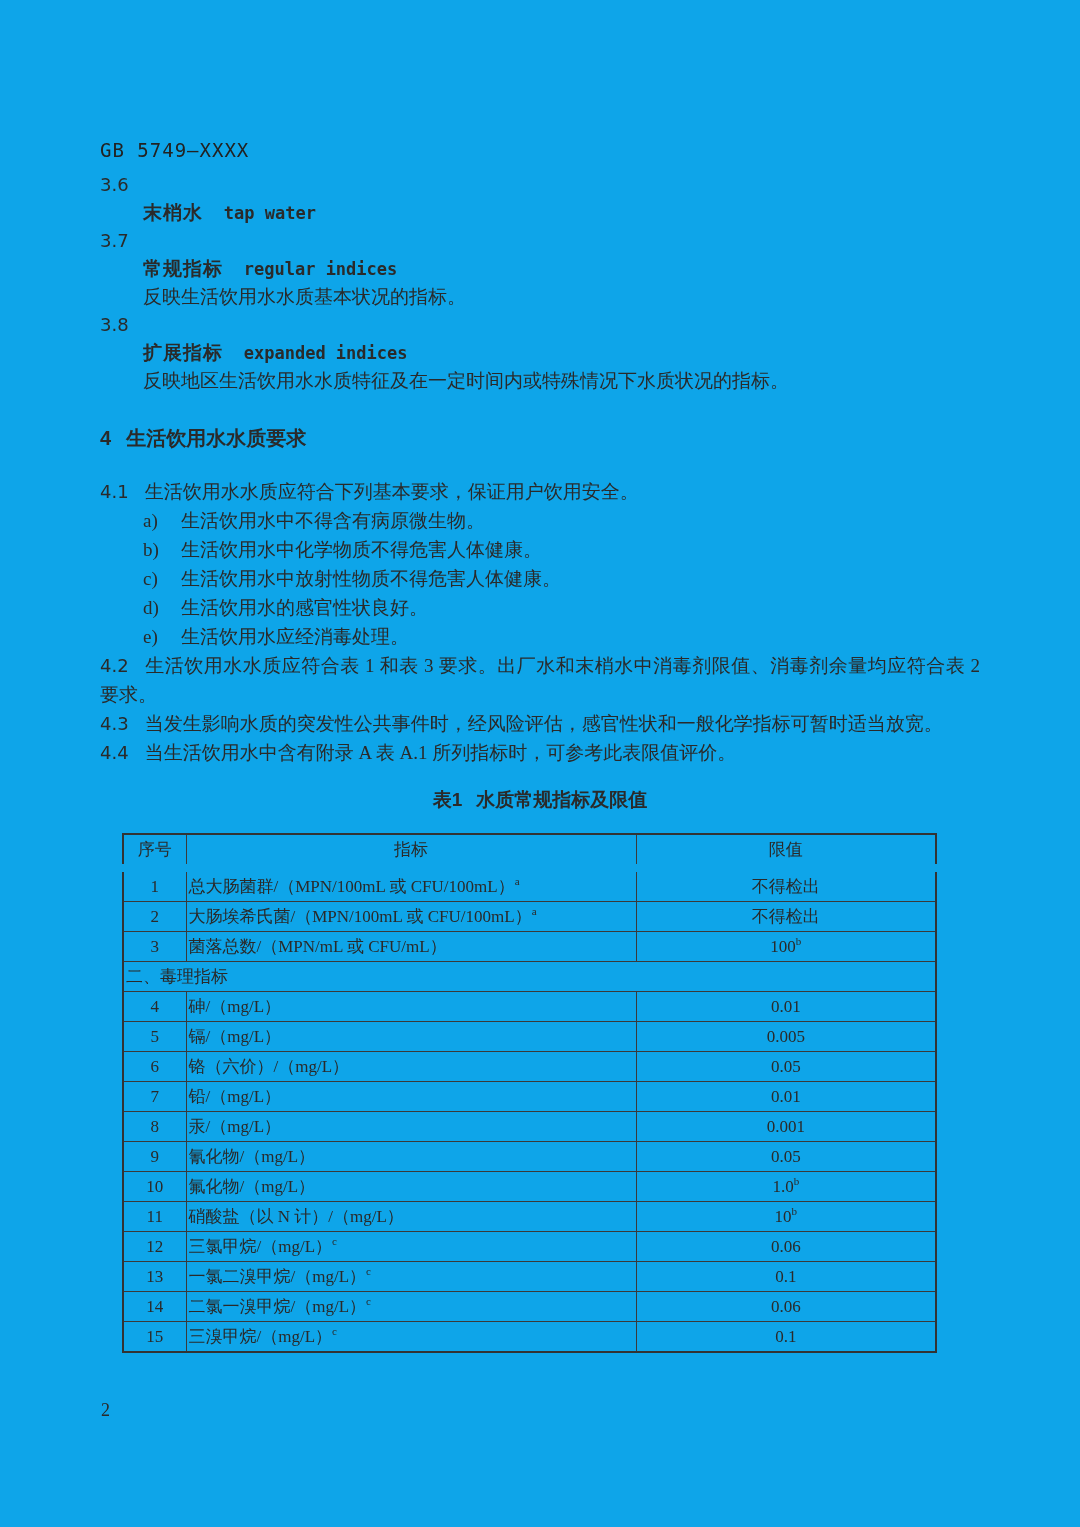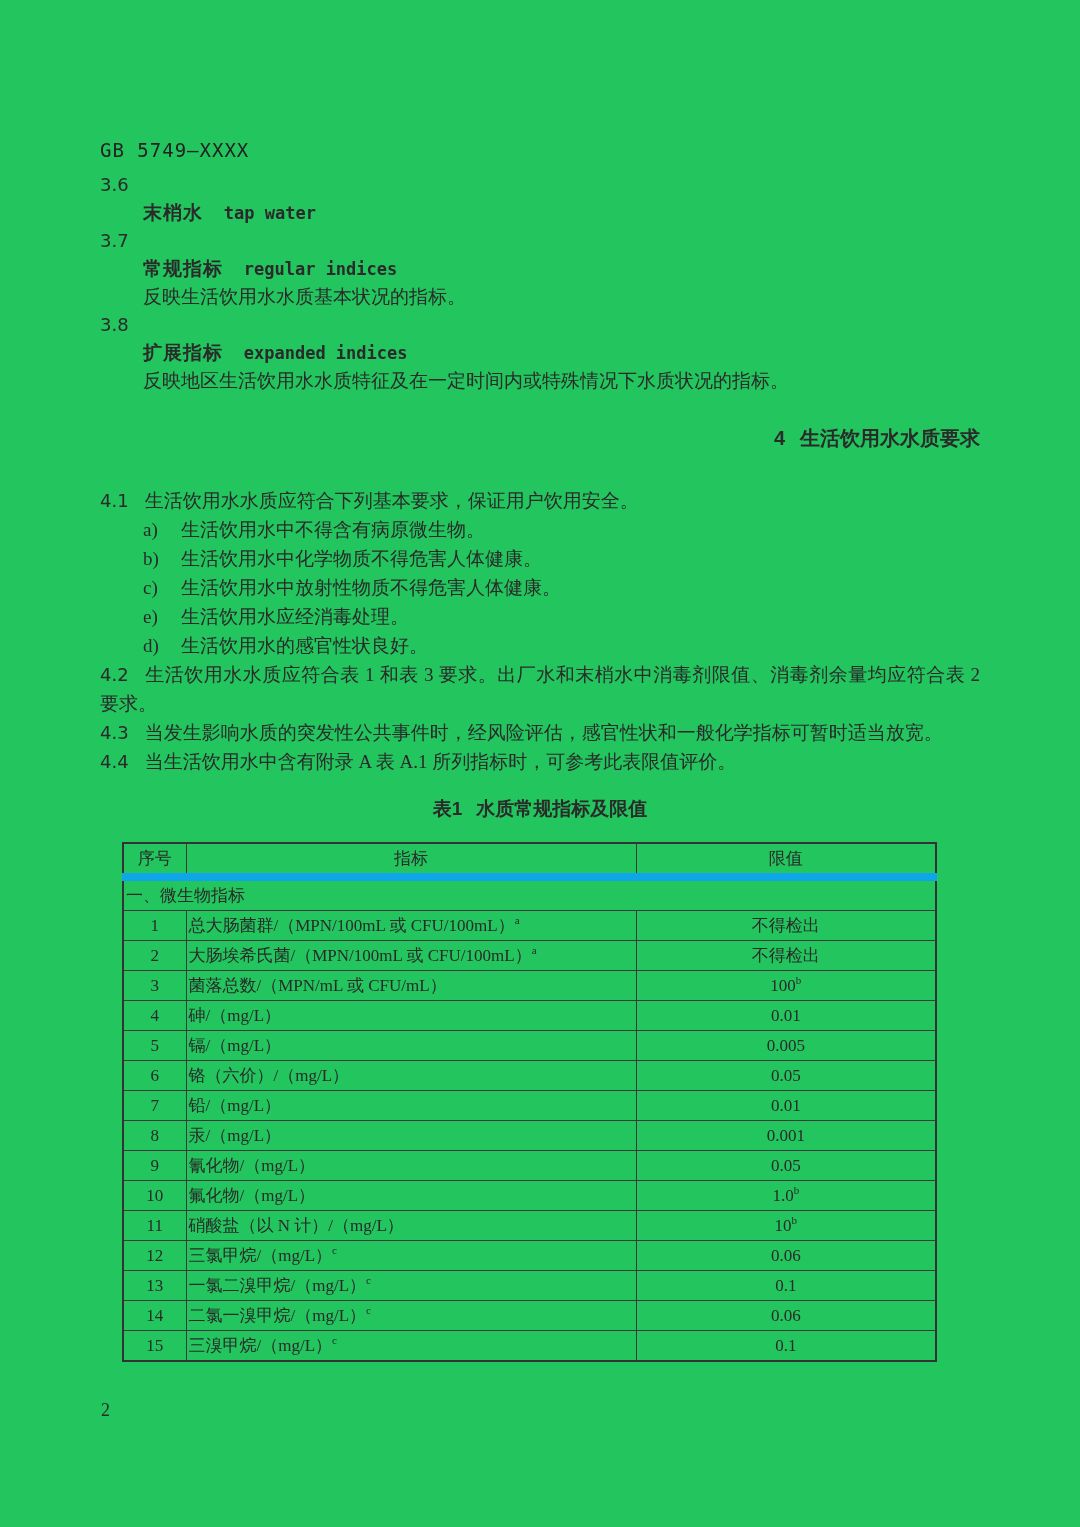--- a/index.html
+++ b/index.html
@@ -1,20 +1,20 @@
 <!DOCTYPE html>
 <html><head>
 <meta charset="utf-8">
 <style>
   html,body { margin:0; padding:0; background:#ffffff; }
   .page {
     position: relative;
     width: 1080px;
     height: 1527px;
-    background: #22c55e;
+    background: #0ea5e9;
     box-sizing: border-box;
     padding: 136px 100px 0 100px;
     color: #2a2a2a;
     font-family: "Liberation Serif", "DejaVu Serif", serif;
     font-size: 19px;
     line-height: 28px;
   }
   .docnum {
     font-family: "DejaVu Sans Mono", "Liberation Mono", monospace;
     font-size: 19px;
@@ -32,25 +32,24 @@
   }
   .term-en {
     font-weight: bold;
     font-family: "DejaVu Sans Mono", "Liberation Mono", monospace;
     font-size: 17px;
     margin-left: 16px;
   }
   .term-def { padding-left: 43px; }
   .chapter-heading {
     margin-top: 29px;
-    margin-bottom: 34px;
+    margin-bottom: 25px;
     font-weight: bold;
     font-family: "Liberation Sans", "DejaVu Sans", sans-serif;
     font-size: 20px;
-    text-align: right;
   }
   .chapter-num { margin-right: 15px; }
   .clauses { line-height: 29px; }
   .clause { margin: 0; text-align: justify; }
   .clause-num {
     font-family: "DejaVu Sans", "Liberation Sans", sans-serif;
     font-size: 18px;
     margin-right: 16px;
   }
   .subitem { padding-left: 43px; }
@@ -139,24 +138,24 @@
       <div class="subitem">
         <span class="subitem-label">a)</span><span>生活饮用水中不得含有病原微生物。</span>
       </div>
       <div class="subitem">
         <span class="subitem-label">b)</span><span>生活饮用水中化学物质不得危害人体健康。</span>
       </div>
       <div class="subitem">
         <span class="subitem-label">c)</span><span>生活饮用水中放射性物质不得危害人体健康。</span>
       </div>
       <div class="subitem">
+        <span class="subitem-label">d)</span><span>生活饮用水的感官性状良好。</span>
+      </div>
+      <div class="subitem">
         <span class="subitem-label">e)</span><span>生活饮用水应经消毒处理。</span>
-      </div>
-      <div class="subitem">
-        <span class="subitem-label">d)</span><span>生活饮用水的感官性状良好。</span>
       </div>
     </div>
 
     <p class="clause">
       <span class="clause-num">4.2</span><span>生活饮用水水质应符合表 1 和表 3 要求。出厂水和末梢水中消毒剂限值、消毒剂余量均应符合表 2 要求。</span>
     </p>
     <p class="clause">
       <span class="clause-num">4.3</span><span>当发生影响水质的突发性公共事件时，经风险评估，感官性状和一般化学指标可暂时适当放宽。</span>
     </p>
     <p class="clause">
@@ -176,38 +175,38 @@
     </colgroup>
     <thead>
       <tr>
         <th class="cell-center">序号</th>
         <th class="cell-center">指标</th>
         <th class="cell-center">限值</th>
       </tr>
     </thead>
     <tbody>
         <tr>
-          <td colspan="3" class="cell-section">一、微生物指标</td>
-        </tr>
-        <tr>
           <td class="cell-center">1</td>
           <td class="cell-ind"><span>总大肠菌群/（MPN/100mL 或 CFU/100mL）</span><sup>a</sup></td>
           <td class="cell-center"><span>不得检出</span><sup></sup></td>
         </tr>
         <tr>
           <td class="cell-center">2</td>
           <td class="cell-ind"><span>大肠埃希氏菌/（MPN/100mL 或 CFU/100mL）</span><sup>a</sup></td>
           <td class="cell-center"><span>不得检出</span><sup></sup></td>
         </tr>
         <tr>
           <td class="cell-center">3</td>
           <td class="cell-ind"><span>菌落总数/（MPN/mL 或 CFU/mL）</span><sup></sup></td>
           <td class="cell-center"><span>100</span><sup>b</sup></td>
         </tr>
         <tr>
+          <td colspan="3" class="cell-section">二、毒理指标</td>
+        </tr>
+        <tr>
           <td class="cell-center">4</td>
           <td class="cell-ind"><span>砷/（mg/L）</span><sup></sup></td>
           <td class="cell-center"><span>0.01</span><sup></sup></td>
         </tr>
         <tr>
           <td class="cell-center">5</td>
           <td class="cell-ind"><span>镉/（mg/L）</span><sup></sup></td>
           <td class="cell-center"><span>0.005</span><sup></sup></td>
         </tr>
         <tr>

